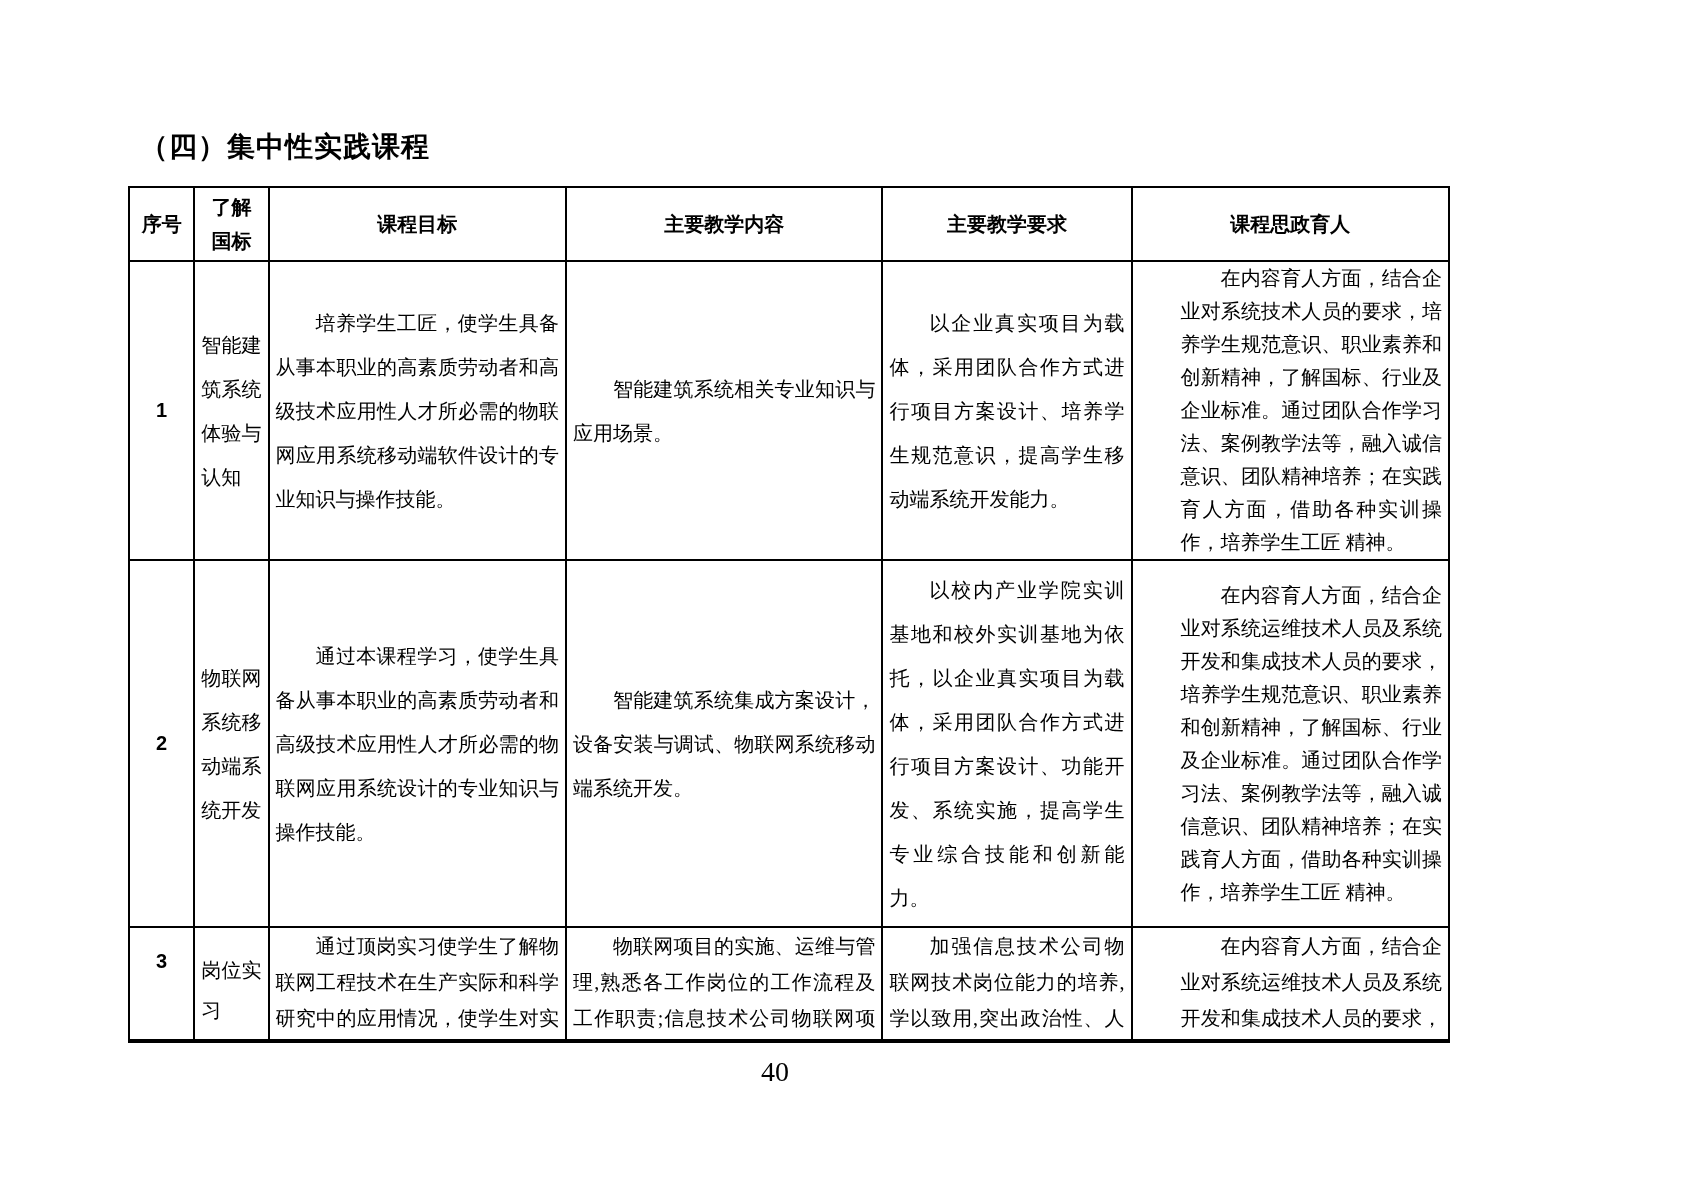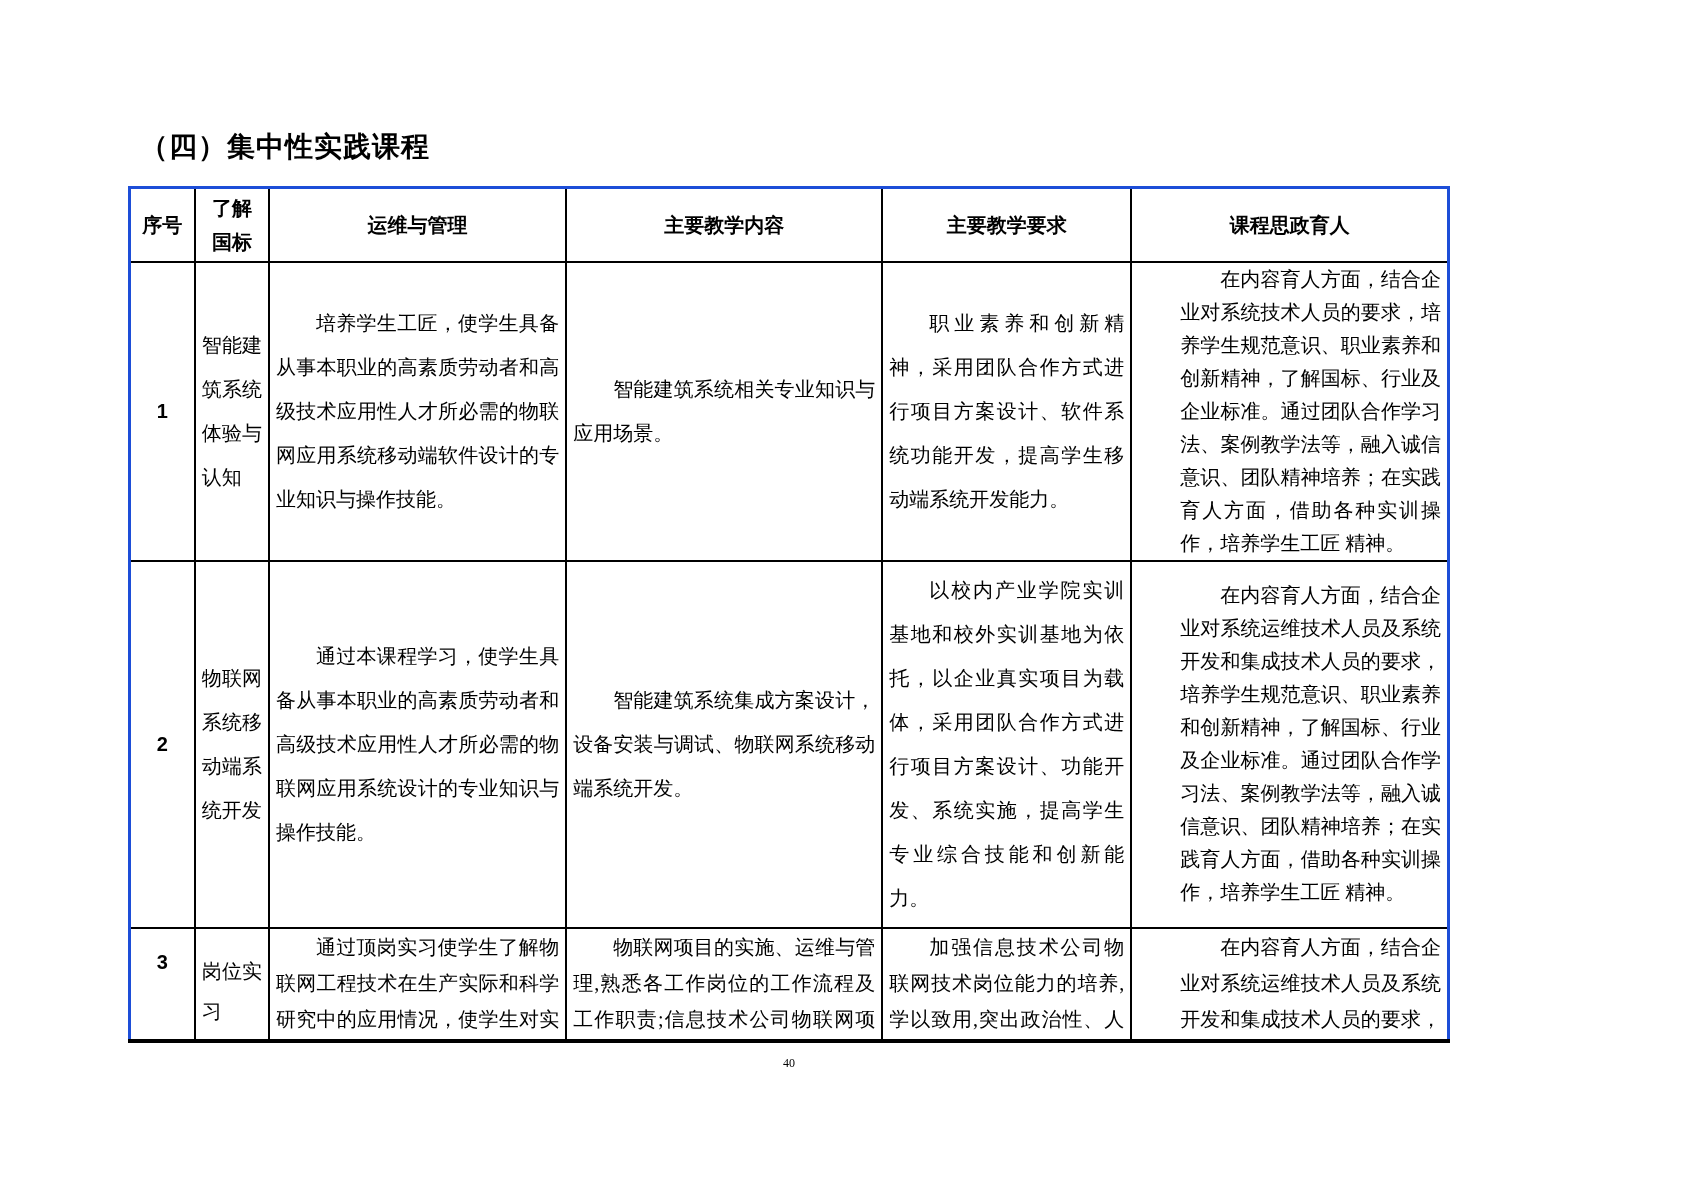--- a/index.html
+++ b/index.html
@@ -28,21 +28,21 @@
     position: absolute;
     left: 128px; top: 186px;
     width: 1322px; height: 857px;
     overflow: hidden;
     border-bottom: 4px solid #000;
   }
   table.course-table {
     border-collapse: collapse;
     table-layout: fixed;
     width: 1322px;
-    border: 3px solid #1d4ed8;
+    border: 1px solid #1d4ed8;
     padding-left: 41px;
   }
   .course-table th, .course-table td {
     border: 2px solid #000;
     padding: 0 6px;
     vertical-align: middle;
     font-size: 20px;
   }
   .course-table th {
     font-weight: bold;
@@ -86,24 +86,24 @@
   tr.row-2 td { height: 367px; }
   
   tr.row-3 td { vertical-align: top; }
   tr.row-3 .para { line-height: 36px; }
   tr.row-3 .cell-ideology .para { line-height: 36px; }
   tr.row-3 .cell-no, tr.row-3 .cell-name { padding-top: 22px; vertical-align: top; }
   tr.row-3 .cell-name { line-height: 40px; }
 
   .page-number {
     position: absolute;
-    left: 128px; top: 1056px;
+    left: 114px; top: 1056px;
     width: 1322px;
     text-align: center;
-    font-size: 12px;
+    font-size: 28px;
   }
 </style>
 </head>
 <body>
 
 <div class="page">
 
   <div class="page-title">（四）集中性实践课程</div>
 
   <div class="table-clip">
@@ -113,38 +113,38 @@
           <col class="c-name">
           <col class="c-goal">
         <col class="c-content">
           <col class="c-req">
           <col class="c-ideology">
       </colgroup>
       <thead>
         <tr>
           <th>序号</th>
           <th>了解国标</th>
-          <th>运维与管理</th>
+          <th>课程目标</th>
           <th>主要教学内容</th>
           <th>主要教学要求</th>
           <th>课程思政育人</th>
         </tr>
       </thead>
       <tbody>
         <tr class="row-1">
           <td class="cell-no">1</td>
           <td class="cell-name">智能建筑系统体验与认知</td>
           <td class="cell-goal">
               <p class="para">培养学生工匠，使学生具备从事本职业的高素质劳动者和高级技术应用性人才所必需的物联网应用系统移动端软件设计的专业知识与操作技能。</p>
             </td>
           <td class="cell-content">
               <p class="para">智能建筑系统相关专业知识与应用场景。</p>
             </td>
           <td class="cell-req">
-              <p class="para">职业素养和创新精神，采用团队合作方式进行项目方案设计、软件系统功能开发，提高学生移动端系统开发能力。</p>
+              <p class="para">以企业真实项目为载体，采用团队合作方式进行项目方案设计、培养学生规范意识，提高学生移动端系统开发能力。</p>
             </td>
           <td class="cell-ideology">
               <p class="para">在内容育人方面，结合企业对系统技术人员的要求，培养学生规范意识、职业素养和创新精神，了解国标、行业及企业标准。通过团队合作学习法、案例教学法等，融入诚信意识、团队精神培养；在实践育人方面，借助各种实训操作，培养学生工匠 精神。</p>
             </td>
         </tr>
         <tr class="row-2">
           <td class="cell-no">2</td>
           <td class="cell-name">物联网系统移动端系统开发</td>
           <td class="cell-goal">
               <p class="para">通过本课程学习，使学生具备从事本职业的高素质劳动者和高级技术应用性人才所必需的物联网应用系统设计的专业知识与操作技能。</p>

